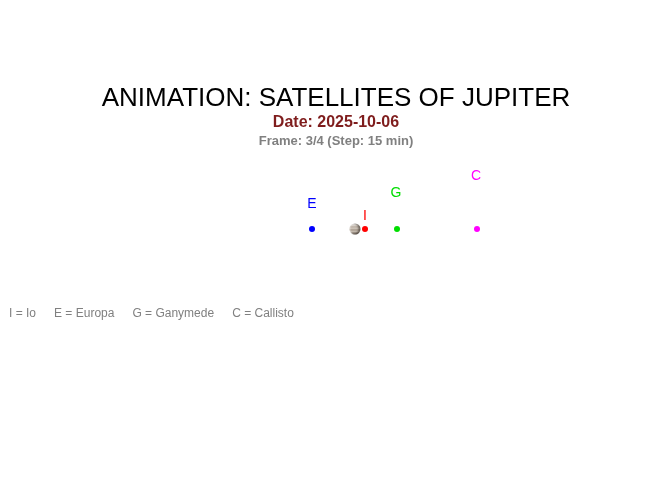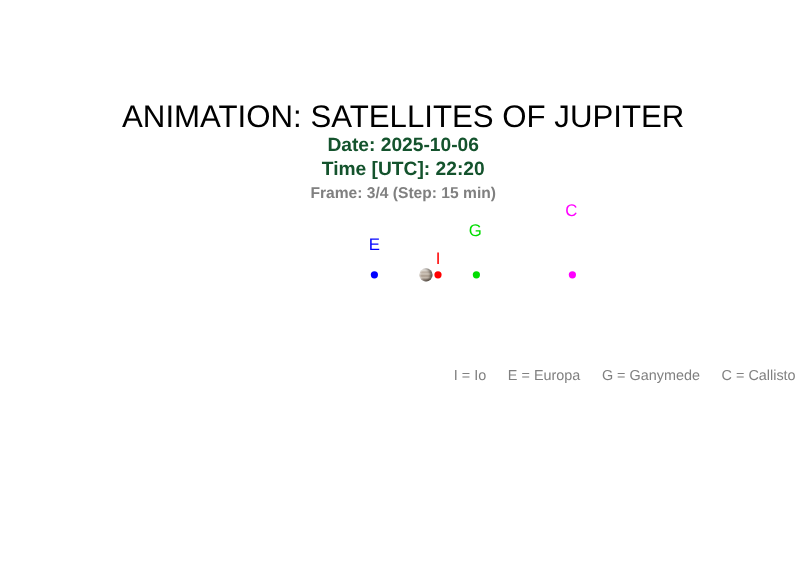--- a/index.html
+++ b/index.html
@@ -29,21 +29,21 @@
     font-size: 26px;
     font-weight: 400;
     color: #000000;
     line-height: 30px;
     letter-spacing: 0px;
     white-space: nowrap;
   }
   .subline {
     font-size: 16px;
     font-weight: bold;
-    color: #14532d;
+    color: #7f1d1d;
     line-height: 20px;
     white-space: nowrap;
   }
   #frameline {
     font-size: 13px;
     font-weight: 700;
     color: #808080;
     line-height: 18px;
     white-space: nowrap;
   }
@@ -91,39 +91,38 @@
     box-shadow: inset -2px 0 2px rgba(40,32,26,0.55),
                 inset 1px 0 1px rgba(255,255,255,0.35);
   }
 
   
   #legend {
     position: absolute;
     left: 0;
     top: 306px;
     width: 672px;
-    text-align: right;
+    text-align: left;
     font-size: 12px;
     color: #808080;
     white-space: nowrap;
   }
   #legend .legend-entry {
     display: inline-block;
     margin: 0 9px;
   }
 </style>
 </head>
 <body>
 
 <div id="stage">
 
   <div id="header">
     <div id="title">ANIMATION: SATELLITES OF JUPITER</div>
     <div class="subline">Date: 2025-10-06</div>
-    <div class="subline">Time [UTC]: 22:20</div>
     <div id="frameline">Frame: 3/4 (Step: 15 min)</div>
   </div>
 
   <div id="sky">
     <div id="jupiter" style="left: 355px; top: 229px; width: 11px; height: 11px;"></div>
 
   <div class="moon-dot" style="left: 365px; top: 229px; background: rgb(255, 0, 0);"></div>
       <div class="moon-label" style="left: 365px; top: 215px; color: rgb(255, 0, 0);">I</div>
       <div class="moon-dot" style="left: 312px; top: 229px; background: rgb(0, 0, 255);"></div>
       <div class="moon-label" style="left: 312px; top: 203px; color: rgb(0, 0, 255);">E</div>

